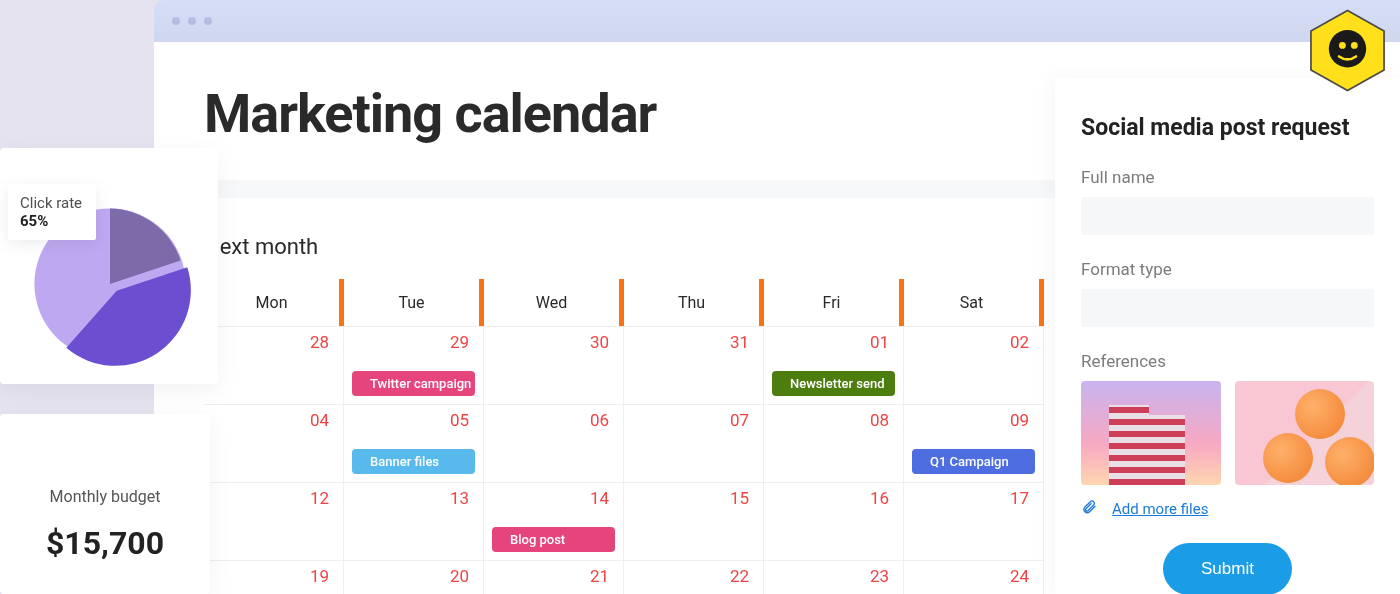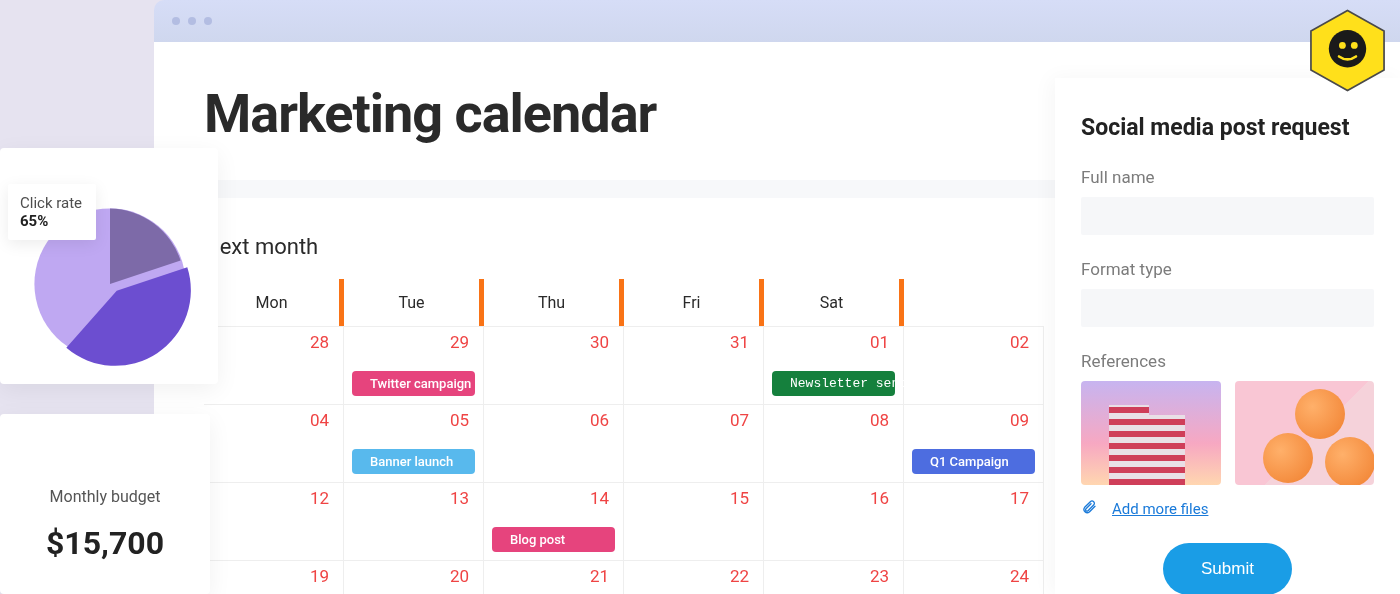--- a/index.html
+++ b/index.html
@@ -120,21 +120,21 @@
     padding: 5px 18px;
     border-radius: 4px;
     color: #fff;
     font-size: 13px;
     font-weight: 500;
     white-space: nowrap;
     text-align: left;
   }
   .ev-pink { background: #e6447d; }
   .ev-sky { background: #58b9ed; }
-  .ev-indigo { background: #15803d; font-family: Liberation Mono, monospace; }
+  .ev-indigo { background: #4d7c0f; }
   .ev-blue { background: #4d6de0; }
 
   
   .panel {
     position: absolute;
     top: 78px;
     right: 0;
     width: 345px;
     height: 516px;
     background: #fff;
@@ -289,20 +289,21 @@
   </div>
   <div class="content">
     <h1 class="page-title">Marketing calendar</h1>
     <div class="subtitle-bar"></div>
     <div class="next-month">Next month</div>
 
     <div class="calendar">
       <div class="cal-head" id="cal-head">
           <div>Mon</div>
           <div>Tue</div>
+          <div>Wed</div>
           <div>Thu</div>
           <div>Fri</div>
           <div>Sat</div>
         </div>
       <div class="cal-body" id="cal-body">
           <div class="cal-cell">
             <div class="num">28</div>
           </div>
           <div class="cal-cell">
             <div class="num">29</div>
@@ -319,21 +320,21 @@
             <div class="event ev-indigo">Newsletter send</div>
           </div>
           <div class="cal-cell">
             <div class="num">02</div>
           </div>
           <div class="cal-cell">
             <div class="num">04</div>
           </div>
           <div class="cal-cell">
             <div class="num">05</div>
-            <div class="event ev-sky">Banner launch</div>
+            <div class="event ev-sky">Banner files</div>
           </div>
           <div class="cal-cell">
             <div class="num">06</div>
           </div>
           <div class="cal-cell">
             <div class="num">07</div>
           </div>
           <div class="cal-cell">
             <div class="num">08</div>
           </div>

